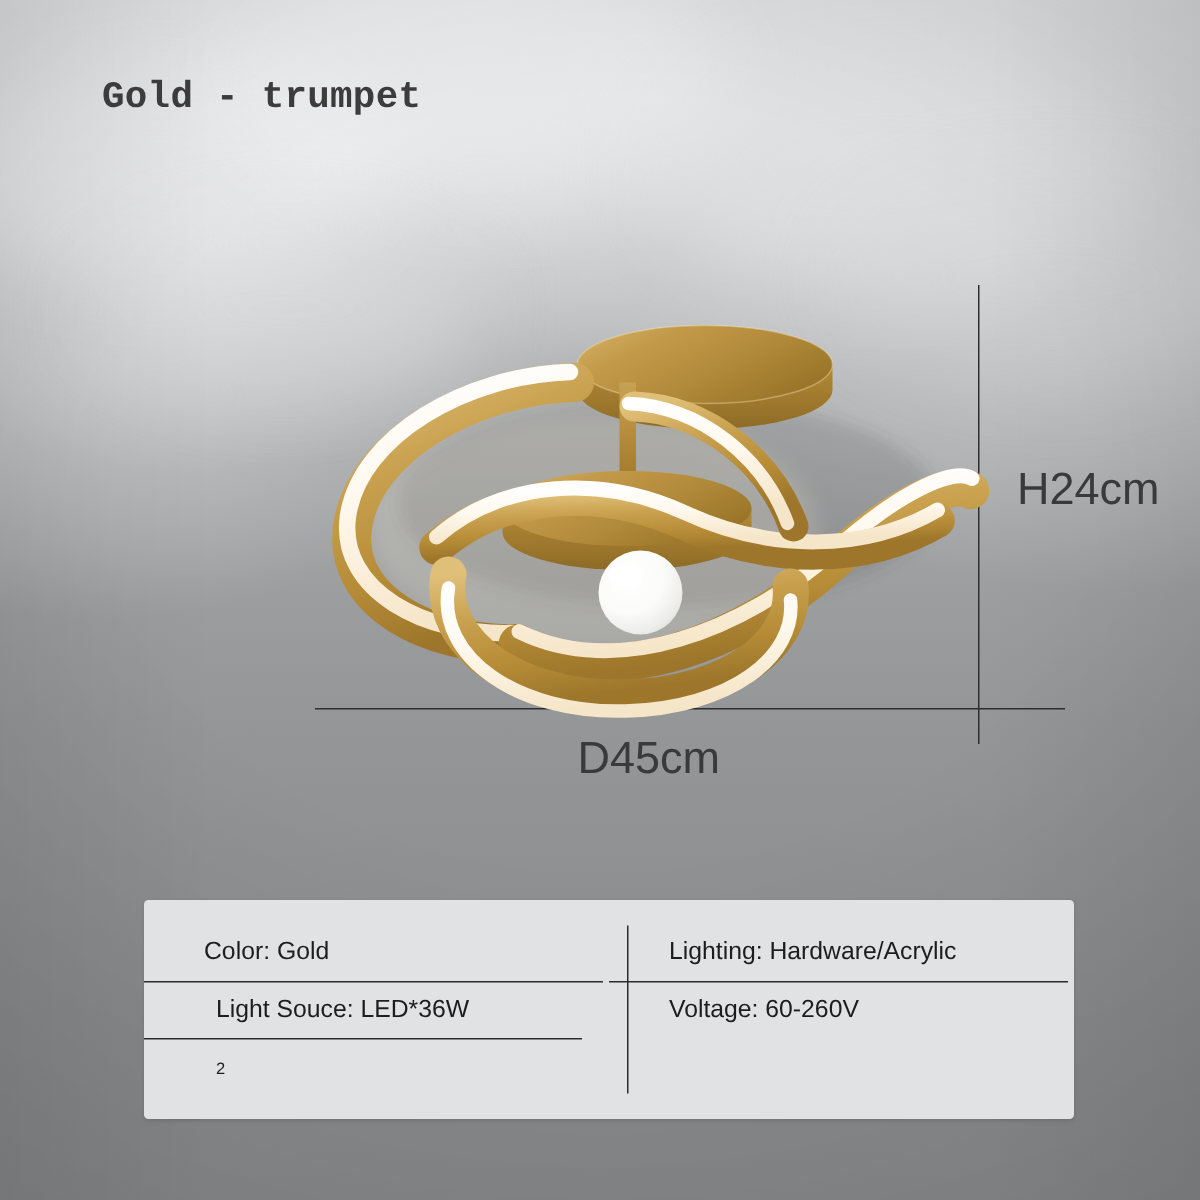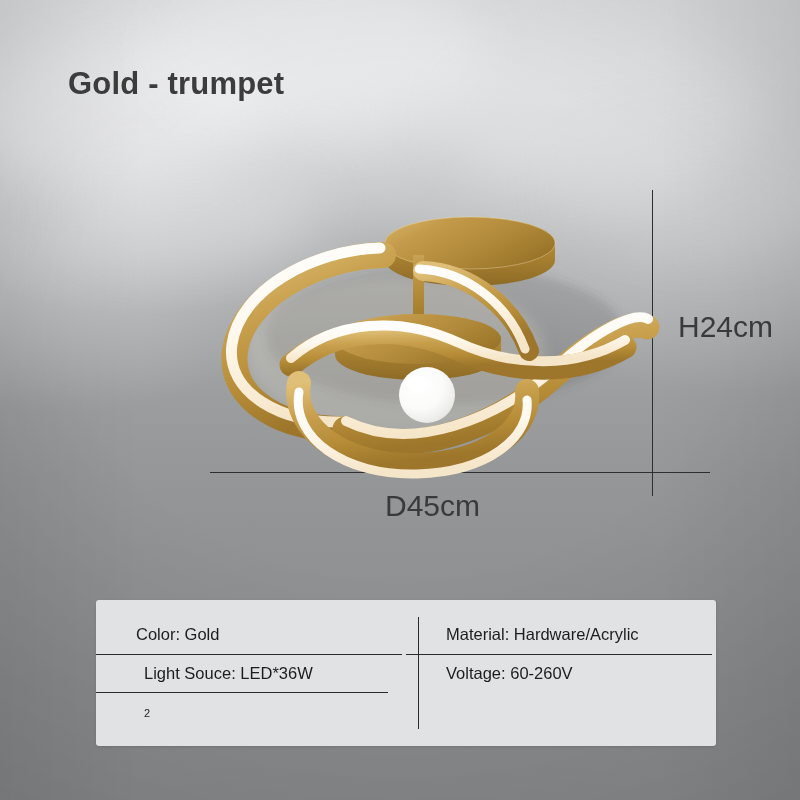--- a/index.html
+++ b/index.html
@@ -54,26 +54,27 @@
     inset: 0;
     background:
       radial-gradient(ellipse 90% 70% at 50% 40%, rgba(0,0,0,0) 45%, rgba(0,0,0,0.10) 100%),
       linear-gradient(90deg, rgba(0,0,0,0.05) 0%, rgba(0,0,0,0) 18%, rgba(0,0,0,0) 82%, rgba(0,0,0,0.05) 100%);
   }
 
   
   .title {
     position: absolute;
     left: 68px;
-    top: 66px;
-    font-size: 31px;
+    top: 50px;
+    font-size: 25px;
     font-weight: bold;
     color: #3c3c3c;
     letter-spacing: 0.2px;
     white-space: nowrap;
+    font-family: Liberation Mono, monospace;
   }
 
   
   .dim-vline {
     position: absolute;
     left: 652px;
     top: 190px;
     width: 1px;
     height: 306px;
     background: #2e2e2e;
@@ -251,21 +252,21 @@
       <g>
         <circle cx="232" cy="180" r="28" fill="url(#globeGrad)"></circle>
         <ellipse cx="222" cy="169" rx="11" ry="8" fill="rgba(255,255,255,0.85)"></ellipse>
       </g>
     </svg>
   </div>
 
   <div class="spec-panel">
     <div class="spec-grid">
       <div class="spec-cell col-left rule-below">Color: Gold</div>
-      <div class="spec-cell col-left rule-below">Material: Hardware/Acrylic</div>
+      <div class="spec-cell col-left rule-below">Lighting: Hardware/Acrylic</div>
       <div class="spec-cell col-right rule-below">Light Souce: LED*36W</div>
       <div class="spec-cell col-left">Voltage: 60-260V</div>
       <div class="spec-cell col-right">
           <span class="sup">2</span>
         </div>
     </div>
     <div class="spec-vdiv"></div>
   </div>
 
 </div>

